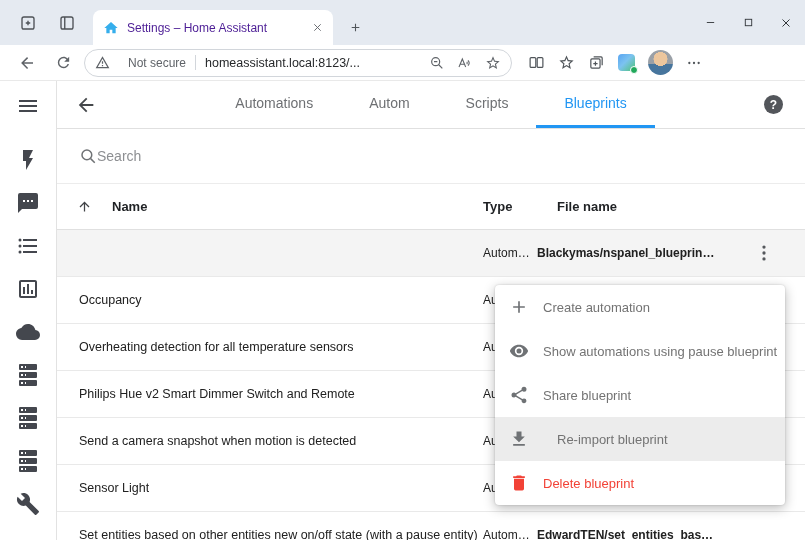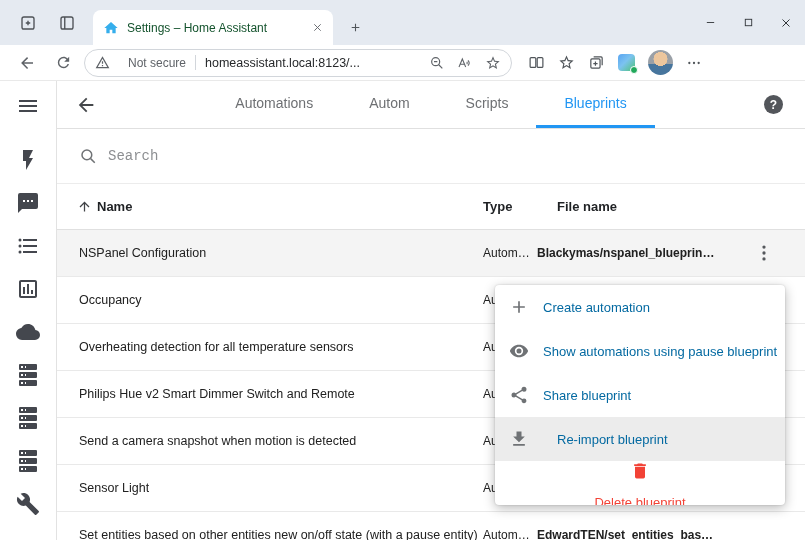--- a/index.html
+++ b/index.html
@@ -5,21 +5,21 @@
   * { margin:0; padding:0; box-sizing:border-box; }
   html,body { width:805px; height:540px; overflow:hidden;
     font-family:"Liberation Sans","DejaVu Sans",sans-serif; background:#fff; }
   svg { display:block; }
 
   
   .titlebar { position:absolute; top:0; left:0; width:805px; height:45px; background:#e5eaf1; }
   .tb-icon { position:absolute; top:14px; width:18px; height:18px; color:#4d5156; }
   .tab { position:absolute; left:93px; top:10px; width:240px; height:35px; background:#fff;
     border-radius:8px 8px 0 0; display:flex; align-items:center; padding:0 10px; }
-  .tab-title { font-size:12px; color:#14532d; margin-left:8px; flex:1; white-space:nowrap; overflow:hidden; }
+  .tab-title { font-size:12px; color:#4c1d95; margin-left:8px; flex:1; white-space:nowrap; overflow:hidden; }
   .icon-btn { display:flex; align-items:center; justify-content:center; color:#5f6368; }
   .newtab { position:absolute; left:344px; top:16px; width:22px; height:22px; color:#51565b; }
   .win-controls { position:absolute; right:0; top:0; height:45px; display:flex; }
   .win-btn { width:38px; height:45px; display:flex; align-items:center; justify-content:center; color:#33373b; }
 
   
   .navbar { position:absolute; top:45px; left:0; width:805px; height:36px; background:#fff;
     border-bottom:1px solid #e9e9e9; display:flex; align-items:center; }
   .nav-icon { width:30px; height:28px; margin-left:6px; display:flex; align-items:center; justify-content:center; color:#5f6368; }
   .addressbar { width:428px; height:28px; margin-left:6px; border:1px solid #d2d6db; border-radius:14px;
@@ -50,46 +50,46 @@
   .ha-tabs { flex:1; display:flex; justify-content:center; height:100%; }
   .ha-tab { display:flex; align-items:center; padding:0 28px; font-size:14px; color:#6e7073;
     border-bottom:3px solid transparent; cursor:pointer; white-space:nowrap; }
   .ha-tab.active { color:#2196f3; border-bottom-color:#2196f3; }
   .ha-help { position:absolute; right:22px; width:19px; height:19px; border-radius:50%;
     background:#53565b; color:#fff; font-size:12px; font-weight:bold;
     display:flex; align-items:center; justify-content:center; }
 
   .search-row { height:55px; border-bottom:1px solid #ececec; display:flex; align-items:center; padding-left:22px; flex:none; }
   .search-row .sicon { width:18px; height:18px; color:#6f7275; }
-  .search-input { border:none; outline:none; font-size:14px; margin-left:11px; width:420px; color:#0c4a6e;
-    font-family:Liberation Mono, monospace; background:transparent; }
+  .search-input { border:none; outline:none; font-size:14px; margin-left:0; width:420px; color:#0c4a6e;
+    font-family:Liberation Sans, sans-serif; background:transparent; }
   .search-input::placeholder { color:#8d8f92; }
 
   .thead { height:46px; border-bottom:1px solid #e0e0e0; position:relative; display:flex; align-items:center;
     font-size:13px; font-weight:bold; color:#1f2124; flex:none; }
-  .th-name { display:flex; align-items:center; gap:5px; padding-left:20px; }
+  .th-name { display:flex; align-items:center; gap:20px; padding-left:20px; }
   .th-abs { position:absolute; }
   .tbody { flex:1; overflow:hidden; }
   .trow { height:47px; border-bottom:1px solid #e9e9e9; position:relative; font-size:12px; color:#212121; }
   .trow.hovered { background:#f4f4f4; }
   .cell { position:absolute; top:50%; transform:translateY(-50%); white-space:nowrap; }
   .c-name { left:22px; max-width:420px; overflow:hidden; font-size:12.5px; }
   .c-type { left:426px; }
   .c-file { left:480px;font-weight:bold; }
   .kebab { position:absolute; left:696px; top:50%; transform:translateY(-50%);
     width:22px; height:22px; color:#55585c; }
 
   
   .context-menu { position:absolute; left:495px; top:204px; width:290px; background:#fff; border-radius:4px;
     box-shadow:0 3px 12px rgba(0,0,0,.28), 0 0 2px rgba(0,0,0,.18); overflow:hidden; z-index:20; }
   .menu-item { height:44px; display:flex; align-items:center; padding:0 14px; gap:14px;
-    font-size:13px; color:#0369a1; cursor:pointer; white-space:nowrap; }
+    font-size:13px; color:#737373; cursor:pointer; white-space:nowrap; }
   .menu-item svg { width:20px; height:20px; color:#6f7275; flex:none; }
   .menu-item.hovered { background:#ececec;gap:28px; }
-  .menu-item.danger { color:#f24236;flex-direction:column; }
+  .menu-item.danger { color:#f24236; }
   .menu-item.danger svg { color:#f24236; }
 </style>
 </head>
 <body>
 
 <div class="titlebar">
   <span class="tb-icon" style="left:19px">
     <svg viewBox="0 0 24 24" fill="none" stroke="currentColor" stroke-width="1.8">
         <rect x="4" y="4" width="16" height="16" rx="2.5"></rect>
         <path d="M12 9v6M9 12h6"></path>
@@ -303,21 +303,20 @@
             <path d="M13,20H11V8L5.5,13.5L4.08,12.08L12,4.16L19.92,12.08L18.5,13.5L13,8V20Z"></path>
           </svg>
         <span>Name</span>
       </span>
       <span class="th-abs" style="left:426px">Type</span>
       <span class="th-abs" style="left:500px">File name</span>
     </div>
 
     <div class="tbody">
       <div class="trow hovered">
-        <span class="cell c-name">NSPanel Configuration</span>
         <span class="cell c-type">Autom…</span>
         <span class="cell c-file">Blackymas/nspanel_blueprin…</span>
         <span class="kebab">
           <svg viewBox="0 0 24 24" fill="currentColor">
               <circle cx="12" cy="5.5" r="1.8"></circle>
               <circle cx="12" cy="12" r="1.8"></circle>
               <circle cx="12" cy="18.5" r="1.8"></circle>
             </svg>
         </span>
       </div>

